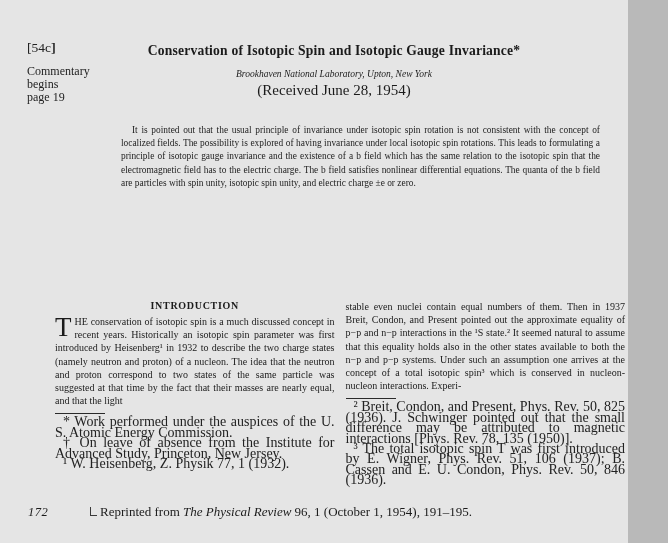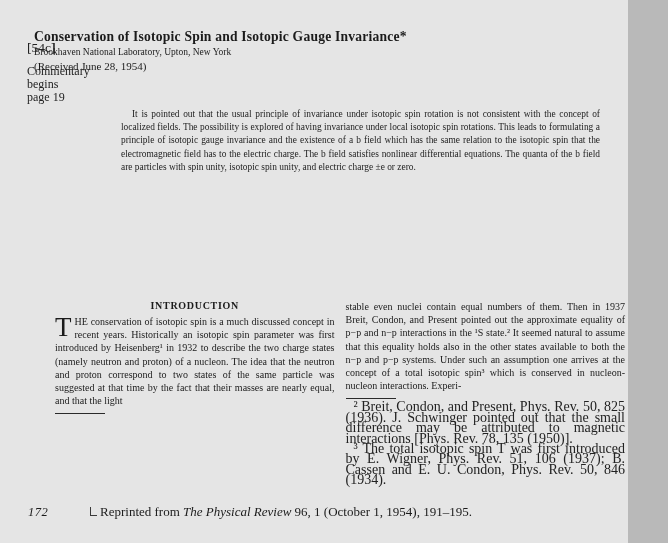--- a/index.html
+++ b/index.html
@@ -20,29 +20,29 @@
   .margin-note { position: absolute; left: 27px; top: 40px; width: 90px; }
   .marker { font-size: 13.5px; color: #222; }
   .dbl { letter-spacing: -0.34em; margin-right: 0.34em; display: inline-block; }
   .dbl-close { margin-right: 0; }
   .commentary {
     margin-top: 9px; font-size: 12px; line-height: 13px;
     white-space: pre-line; color: #222;
   }
 
   
-  .header { position: absolute; top: 29px; left: 34px; width: 600px; }
+  .header { position: absolute; top: 43px; left: 34px; width: 600px; text-align: center; }
   .title { font-size: 13.6px; font-weight: bold; letter-spacing: 0.2px; margin: 0; }
   .authors { margin-top: 15px; font-size: 10.5px; font-variant: small-caps; letter-spacing: 0.4px; }
-  .affiliation { margin-top: 2px; font-size: 9.5px; }
-  .received { margin-top: 3px; font-size: 11px; }
+  .affiliation { margin-top: 10px; font-size: 9.5px; font-style: italic; }
+  .received { margin-top: 3px; font-size: 15px; }
 
   
   .abstract {
-    position: absolute; top: 108px; left: 121px; width: 479px;
+    position: absolute; top: 124px; left: 121px; width: 479px;
     font-size: 9.4px; line-height: 13.2px; text-align: justify;
     text-indent: 11px; color: #1d1d1d;
   }
 
   
   .columns {
     position: absolute; top: 300px; left: 55px; width: 570px;
     display: flex; gap: 11px;
   }
   .col { flex: 1 1 0; min-width: 0; }
@@ -99,28 +99,33 @@
   </div>
 
   <div class="abstract">It is pointed out that the usual principle of invariance under isotopic spin rotation is not consistent with the concept of localized fields. The possibility is explored of having invariance under local isotopic spin rotations. This leads to formulating a principle of isotopic gauge invariance and the existence of a b field which has the same relation to the isotopic spin that the electromagnetic field has to the electric charge. The b field satisfies nonlinear differential equations. The quanta of the b field are particles with spin unity, isotopic spin unity, and electric charge ±e or zero.</div>
 
   <div class="columns">
 
     <div class="col">
       <h2 class="col-heading">INTRODUCTION</h2>
       <p class="body-par"><span class="dropcap">T</span><span>HE conservation of isotopic spin is a much discussed concept in recent years. Historically an isotopic spin parameter was first introduced by Heisenberg¹ in 1932 to describe the two charge states (namely neutron and proton) of a nucleon. The idea that the neutron and proton correspond to two states of the same particle was suggested at that time by the fact that their masses are nearly equal, and that the light</span></p>
       <div class="foot-rule"></div>
+      <div class="footnotes">
+        <p>* Work performed under the auspices of the U. S. Atomic Energy Commission.</p>
+        <p>† On leave of absence from the Institute for Advanced Study, Princeton, New Jersey.</p>
+        <p>¹ W. Heisenberg, Z. Physik 77, 1 (1932).</p>
+      </div>
     </div>
 
     <div class="col">
       <p class="body-par">stable even nuclei contain equal numbers of them. Then in 1937 Breit, Condon, and Present pointed out the approximate equality of p−p and n−p interactions in the ¹S state.² It seemed natural to assume that this equality holds also in the other states available to both the n−p and p−p systems. Under such an assumption one arrives at the concept of a total isotopic spin³ which is conserved in nucleon-nucleon interactions. Experi-</p>
       <div class="foot-rule"></div>
       <div class="footnotes">
         <p>² Breit, Condon, and Present, Phys. Rev. 50, 825 (1936). J. Schwinger pointed out that the small difference may be attributed to magnetic interactions [Phys. Rev. 78, 135 (1950)].</p>
-        <p>³ The total isotopic spin T was first introduced by E. Wigner, Phys. Rev. 51, 106 (1937); B. Cassen and E. U. Condon, Phys. Rev. 50, 846 (1934).</p>
+        <p>³ The total isotopic spin T was first introduced by E. Wigner, Phys. Rev. 51, 106 (1937); B. Cassen and E. U. Condon, Phys. Rev. 50, 846 (1936).</p>
       </div>
     </div>
 
   </div>
 
   <div class="footer">
     <span class="page-number">172</span>
     <span class="reprint"><span class="corner-mark"></span><span>Reprinted from </span><span class="journal-italic">The Physical Review</span><span> 96, 1 (October 1, 1954), 191–195.</span></span>
   </div>
 

